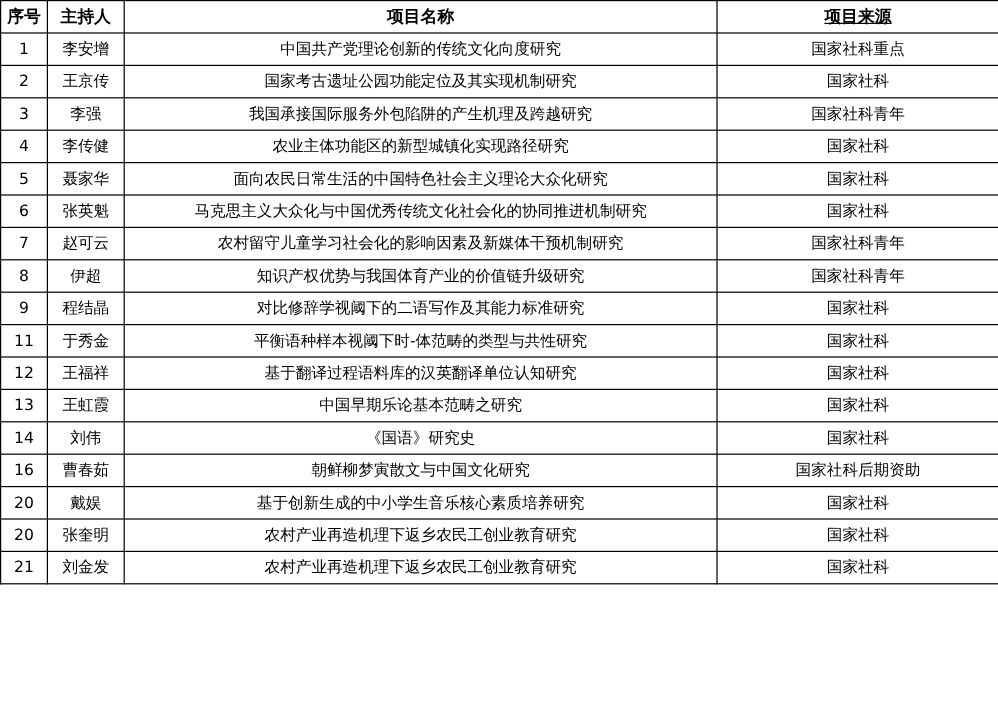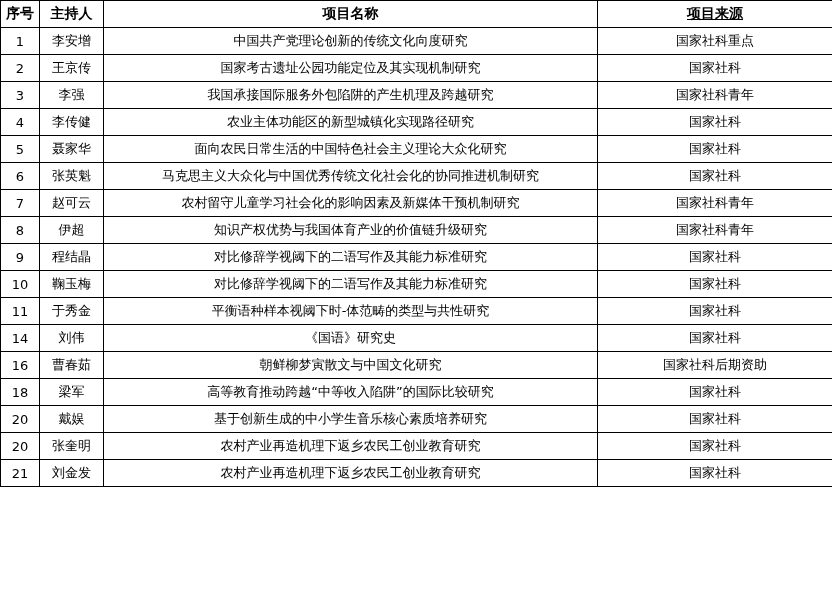--- a/index.html
+++ b/index.html
@@ -117,48 +117,48 @@
           <td>知识产权优势与我国体育产业的价值链升级研究</td>
           <td>国家社科青年</td>
         </tr>
         <tr>
           <td>9</td>
           <td>程结晶</td>
           <td>对比修辞学视阈下的二语写作及其能力标准研究</td>
           <td>国家社科</td>
         </tr>
         <tr>
-          <td>10</td>
-          <td>鞠玉梅</td>
-          <td>对比修辞学视阈下的二语写作及其能力标准研究</td>
+          <td>11</td>
+          <td>于秀金</td>
+          <td>平衡语种样本视阈下时-体范畴的类型与共性研究</td>
           <td>国家社科</td>
         </tr>
         <tr>
-          <td>11</td>
-          <td>于秀金</td>
-          <td>平衡语种样本视阈下时-体范畴的类型与共性研究</td>
+          <td>12</td>
+          <td>王福祥</td>
+          <td>基于翻译过程语料库的汉英翻译单位认知研究</td>
+          <td>国家社科</td>
+        </tr>
+        <tr>
+          <td>13</td>
+          <td>王虹霞</td>
+          <td>中国早期乐论基本范畴之研究</td>
           <td>国家社科</td>
         </tr>
         <tr>
           <td>14</td>
           <td>刘伟</td>
           <td>《国语》研究史</td>
           <td>国家社科</td>
         </tr>
         <tr>
           <td>16</td>
           <td>曹春茹</td>
           <td>朝鲜柳梦寅散文与中国文化研究</td>
           <td>国家社科后期资助</td>
-        </tr>
-        <tr>
-          <td>18</td>
-          <td>梁军</td>
-          <td>高等教育推动跨越“中等收入陷阱”的国际比较研究</td>
-          <td>国家社科</td>
         </tr>
         <tr>
           <td>20</td>
           <td>戴娱</td>
           <td>基于创新生成的中小学生音乐核心素质培养研究</td>
           <td>国家社科</td>
         </tr>
         <tr>
           <td>20</td>
           <td>张奎明</td>

